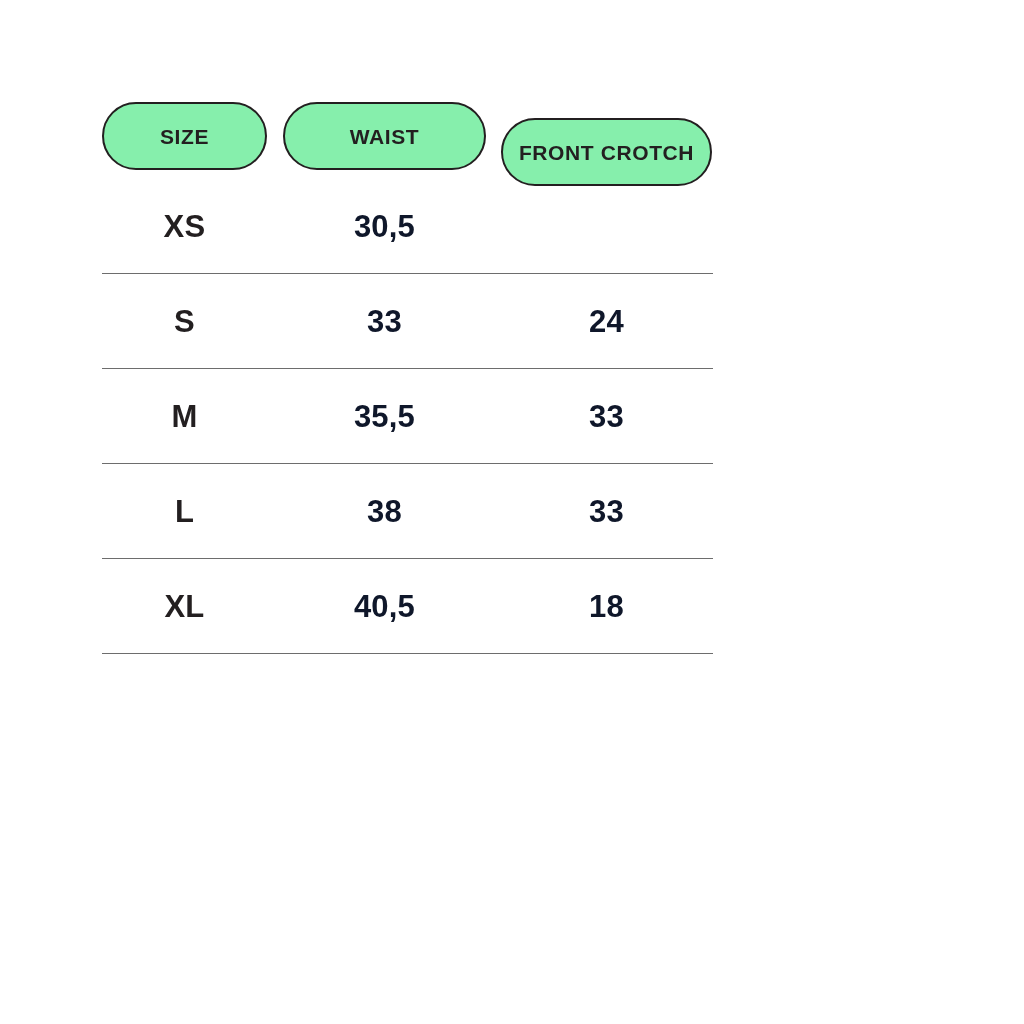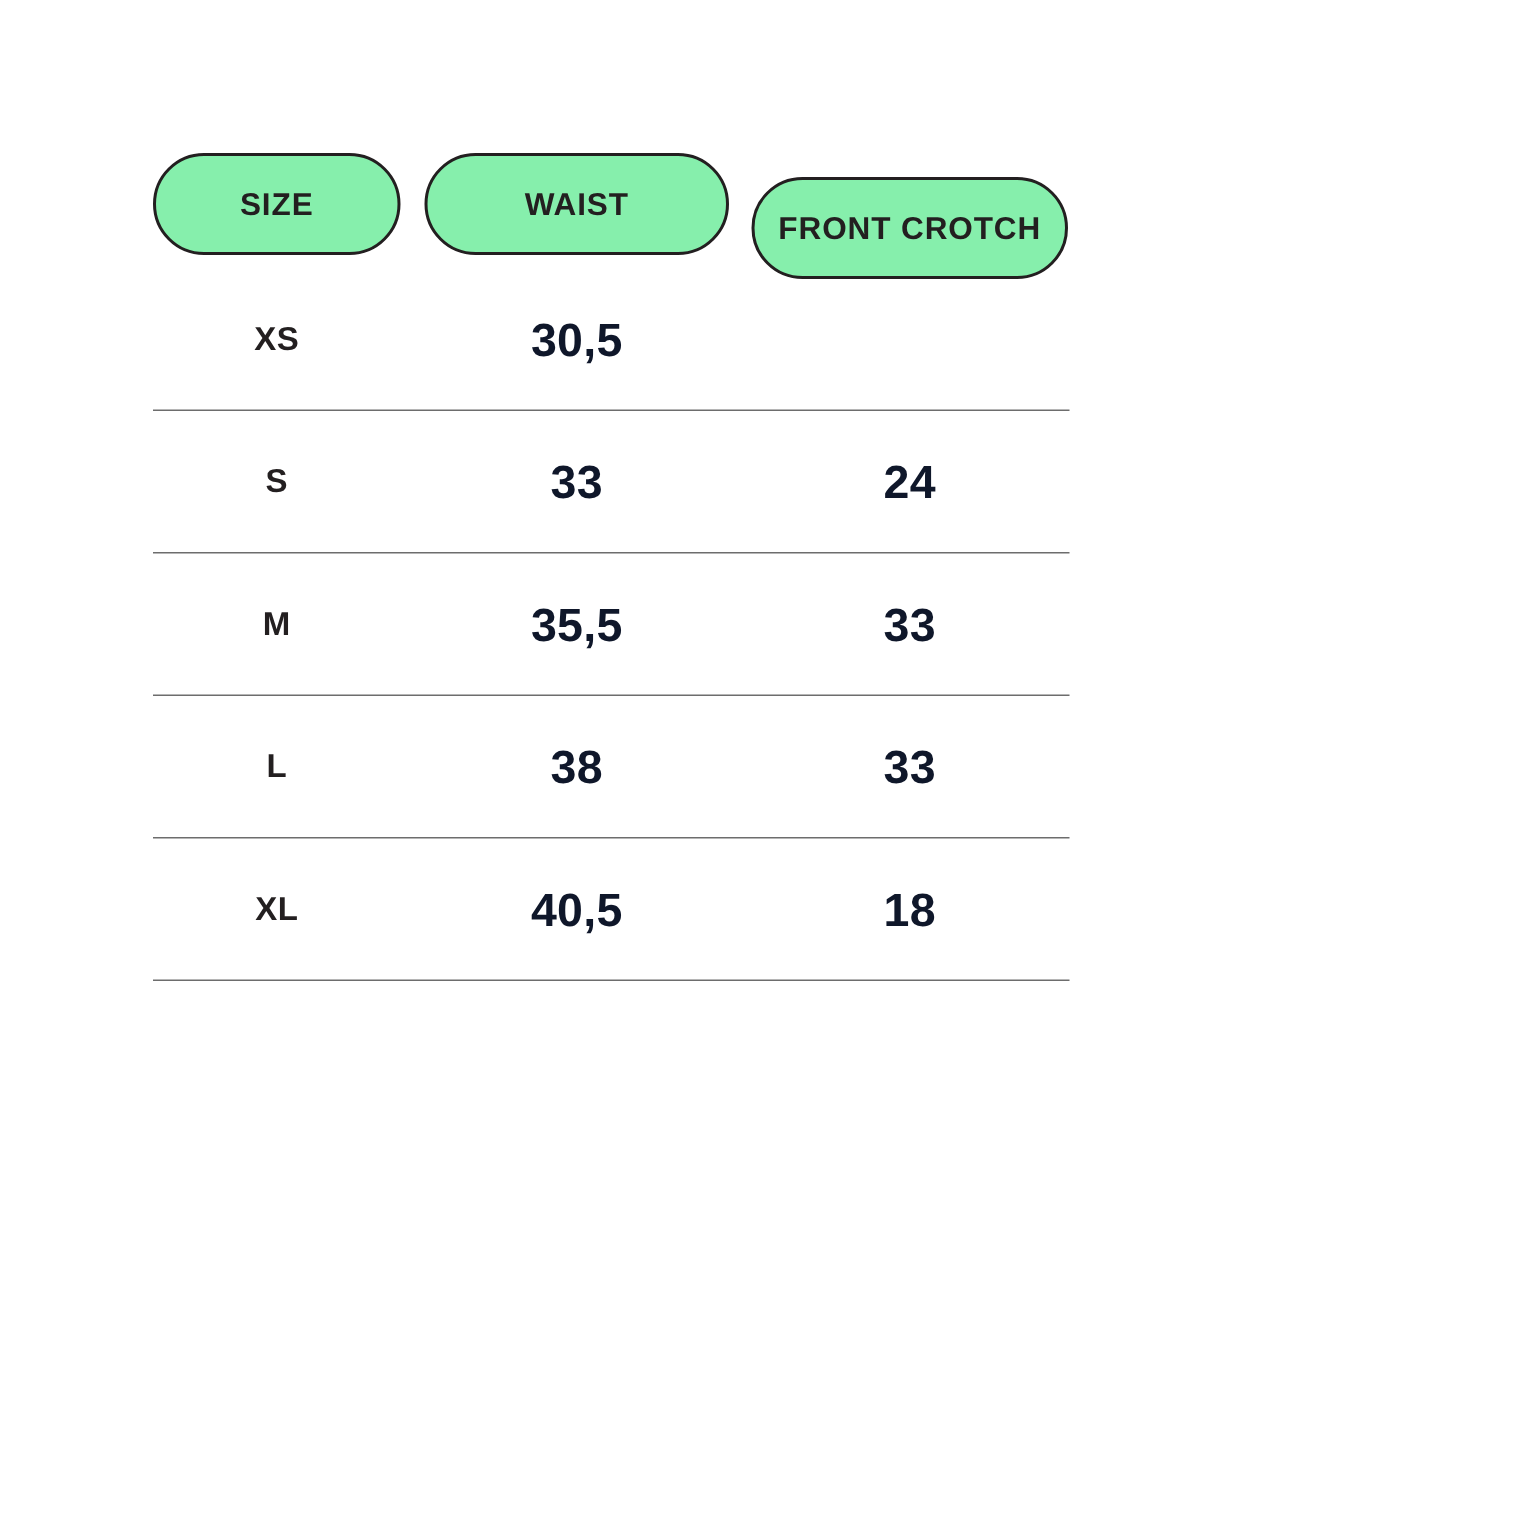--- a/index.html
+++ b/index.html
@@ -69,21 +69,21 @@
     display: flex;
     align-items: center;
     justify-content: center;
     line-height: 1;
   }
   .cell-size   { left: 0px;   width: 165px; }
   .cell-waist  { left: 181px; width: 203px; }
   .cell-crotch { left: 399px; width: 211px; }
 
   .cell-size .txt {
-    font-size: 22px;
+    font-size: 31px;
     font-weight: bold;
     color: #231f20;
     letter-spacing: 0.3px;
   }
   .cell-waist .txt,
   .cell-crotch .txt {
     font-size: 31px;
     font-weight: bold;
     color: #0f172a;
     letter-spacing: 0.2px;

